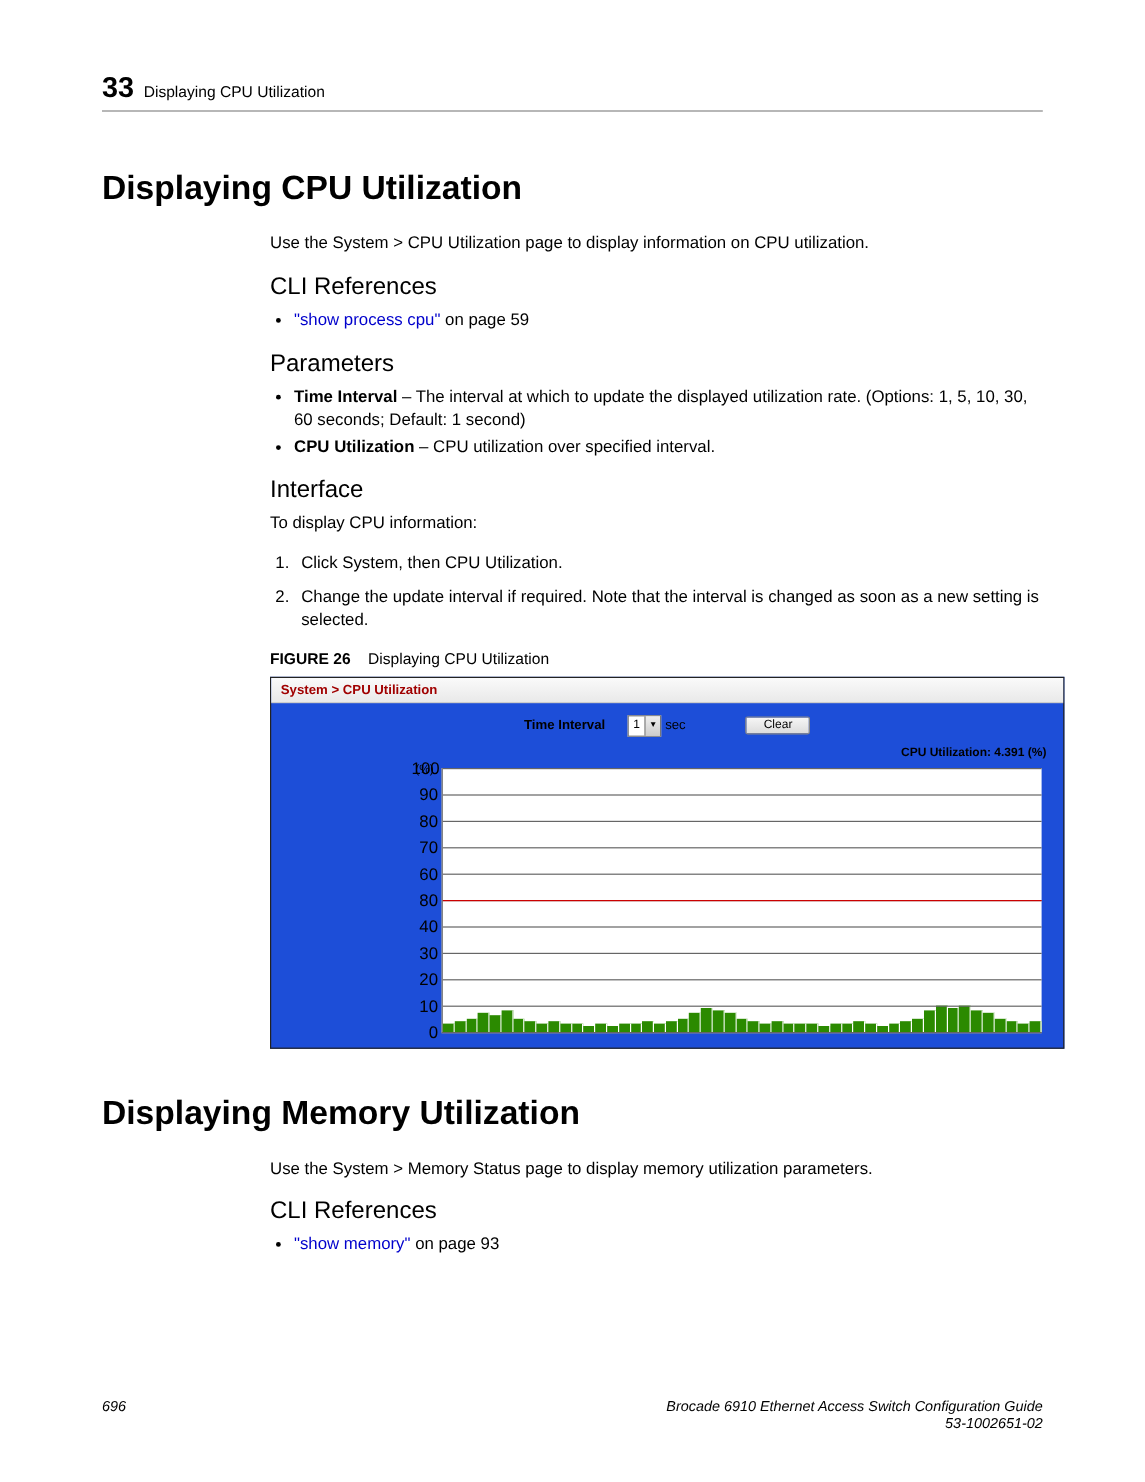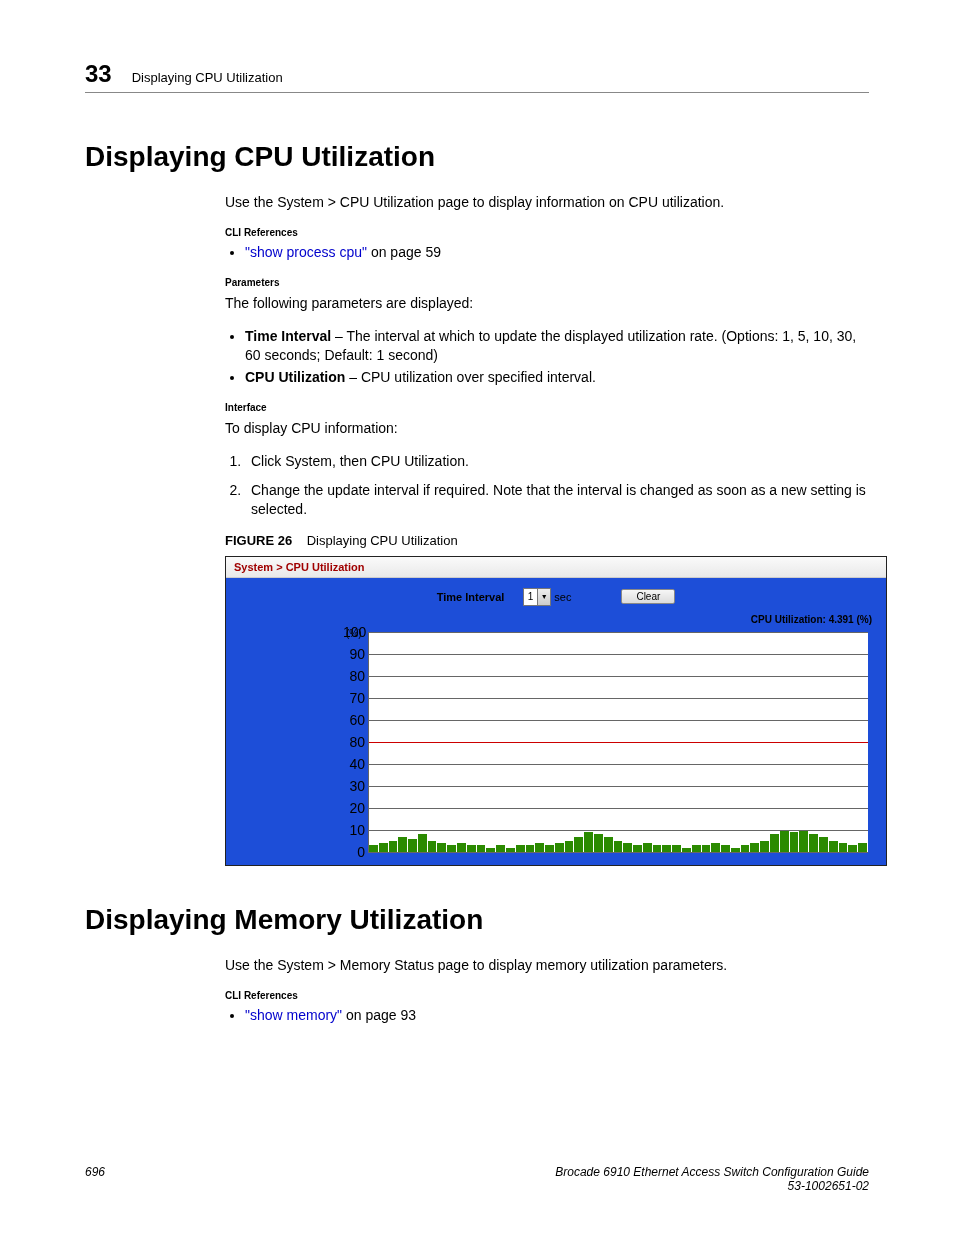--- a/index.html
+++ b/index.html
@@ -20,41 +20,41 @@
   .header-bar {
     display: flex;
     align-items: baseline;
     border-bottom: 1px solid #888;
     padding-bottom: 4px;
     margin-bottom: 48px;
   }
   .chapter-num {
     font-size: 24px;
     font-weight: bold;
-    margin-right: 20px;
+    margin-right: 8px;
   }
   .header-title {
     font-size: 13px;
   }
   h1 {
     font-family: "Arial Narrow", Arial, sans-serif;
     font-stretch: condensed;
     font-size: 28px;
     font-weight: bold;
     margin: 0 0 20px 0;
   }
   .body-text {
     margin-left: 140px;
     font-size: 14px;
     line-height: 1.35;
   }
   .body-text p { margin: 0 0 14px 0; }
   .sub-heading {
-    font-weight: bold;
-    font-size: 10px;
+    font-weight: normal;
+    font-size: 20px;
     margin: 14px 0 4px 0;
   }
   ul {
     margin: 4px 0 14px 0;
     padding-left: 20px;
   }
   ul li {
     margin-bottom: 4px;
   }
   ol {
@@ -221,21 +221,20 @@
     <p>Use the System &gt; CPU Utilization page to display information on CPU utilization.</p>
 
     <div class="sub-heading">CLI References</div>
     <ul>
       <li>
         <span class="link">"show process cpu"</span><span> on page 59</span>
       </li>
     </ul>
 
     <div class="sub-heading">Parameters</div>
-    <p>The following parameters are displayed:</p>
     <ul>
       <li>
         <b>Time Interval</b><span> – The interval at which to update the displayed utilization rate. (Options: 1, 5, 10, 30, 60 seconds; Default: 1 second)</span>
       </li>
       <li>
         <b>CPU Utilization</b><span> – CPU utilization over specified interval.</span>
       </li>
     </ul>
 
     <div class="sub-heading">Interface</div>

